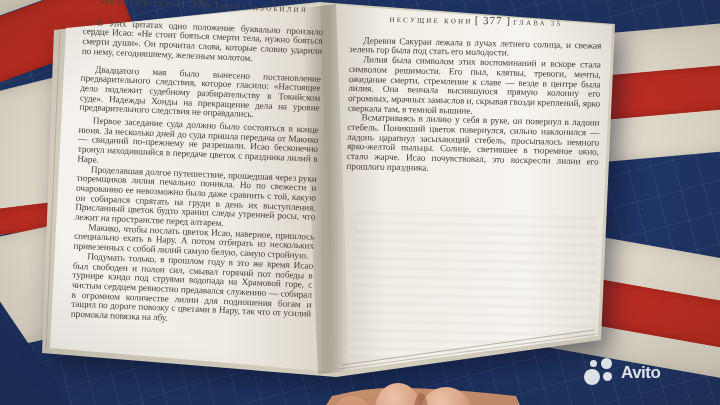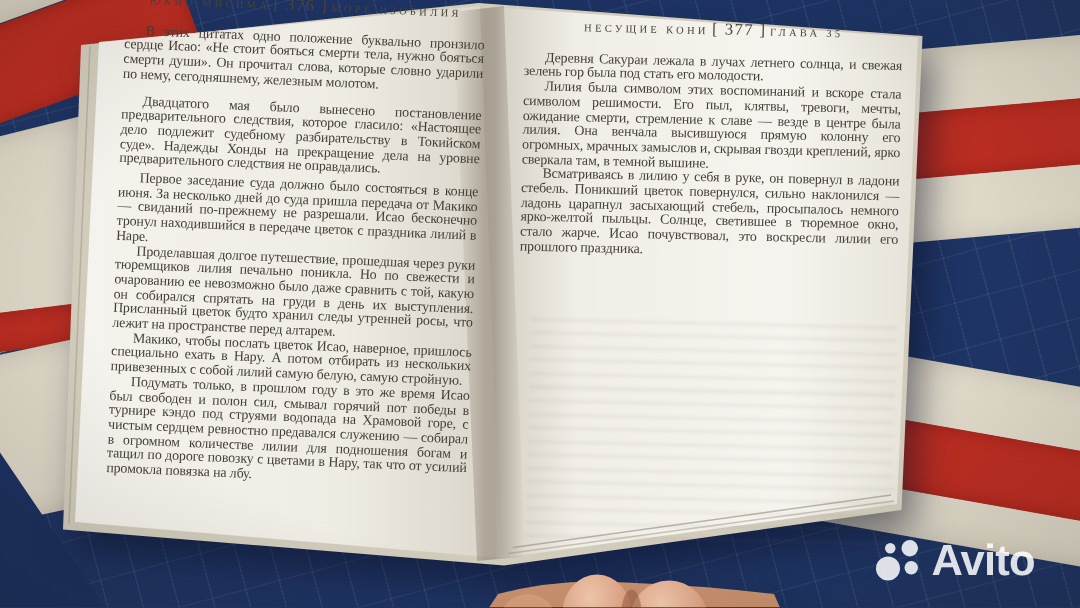--- a/index.html
+++ b/index.html
@@ -55,21 +55,21 @@
   
   .watermark{position:absolute;left:584px;top:358px;display:flex;align-items:center;
              gap:7px;color:rgba(255,255,255,0.85);}
   .wm-logo{position:relative;width:30px;height:30px;}
   .wm-logo i{position:absolute;border-radius:50%;background:rgba(255,255,255,0.85);}
   .wm-c1{left:6px;top:2px;width:7px;height:7px;}
   .wm-c2{left:17px;top:0;width:11px;height:11px;}
   .wm-c3{left:0;top:11px;width:16px;height:16px;}
   .wm-c4{left:19px;top:14px;width:9px;height:9px;}
   .wm-text{font-family:"Liberation Sans",sans-serif;font-weight:bold;
-           font-size:29px;letter-spacing:-0.5px;}
+           font-size:17px;letter-spacing:-0.5px;}
 
   .vignette{position:absolute;inset:0;pointer-events:none;
     background:radial-gradient(ellipse at 50% 45%, transparent 60%, rgba(25,18,8,0.16) 100%);}
 </style>
 </head>
 <body>
 
 <div class="flag">
   <div class="stripe cream s-corner-tl"></div>
   <div class="stripe red s-red-tl"></div>

